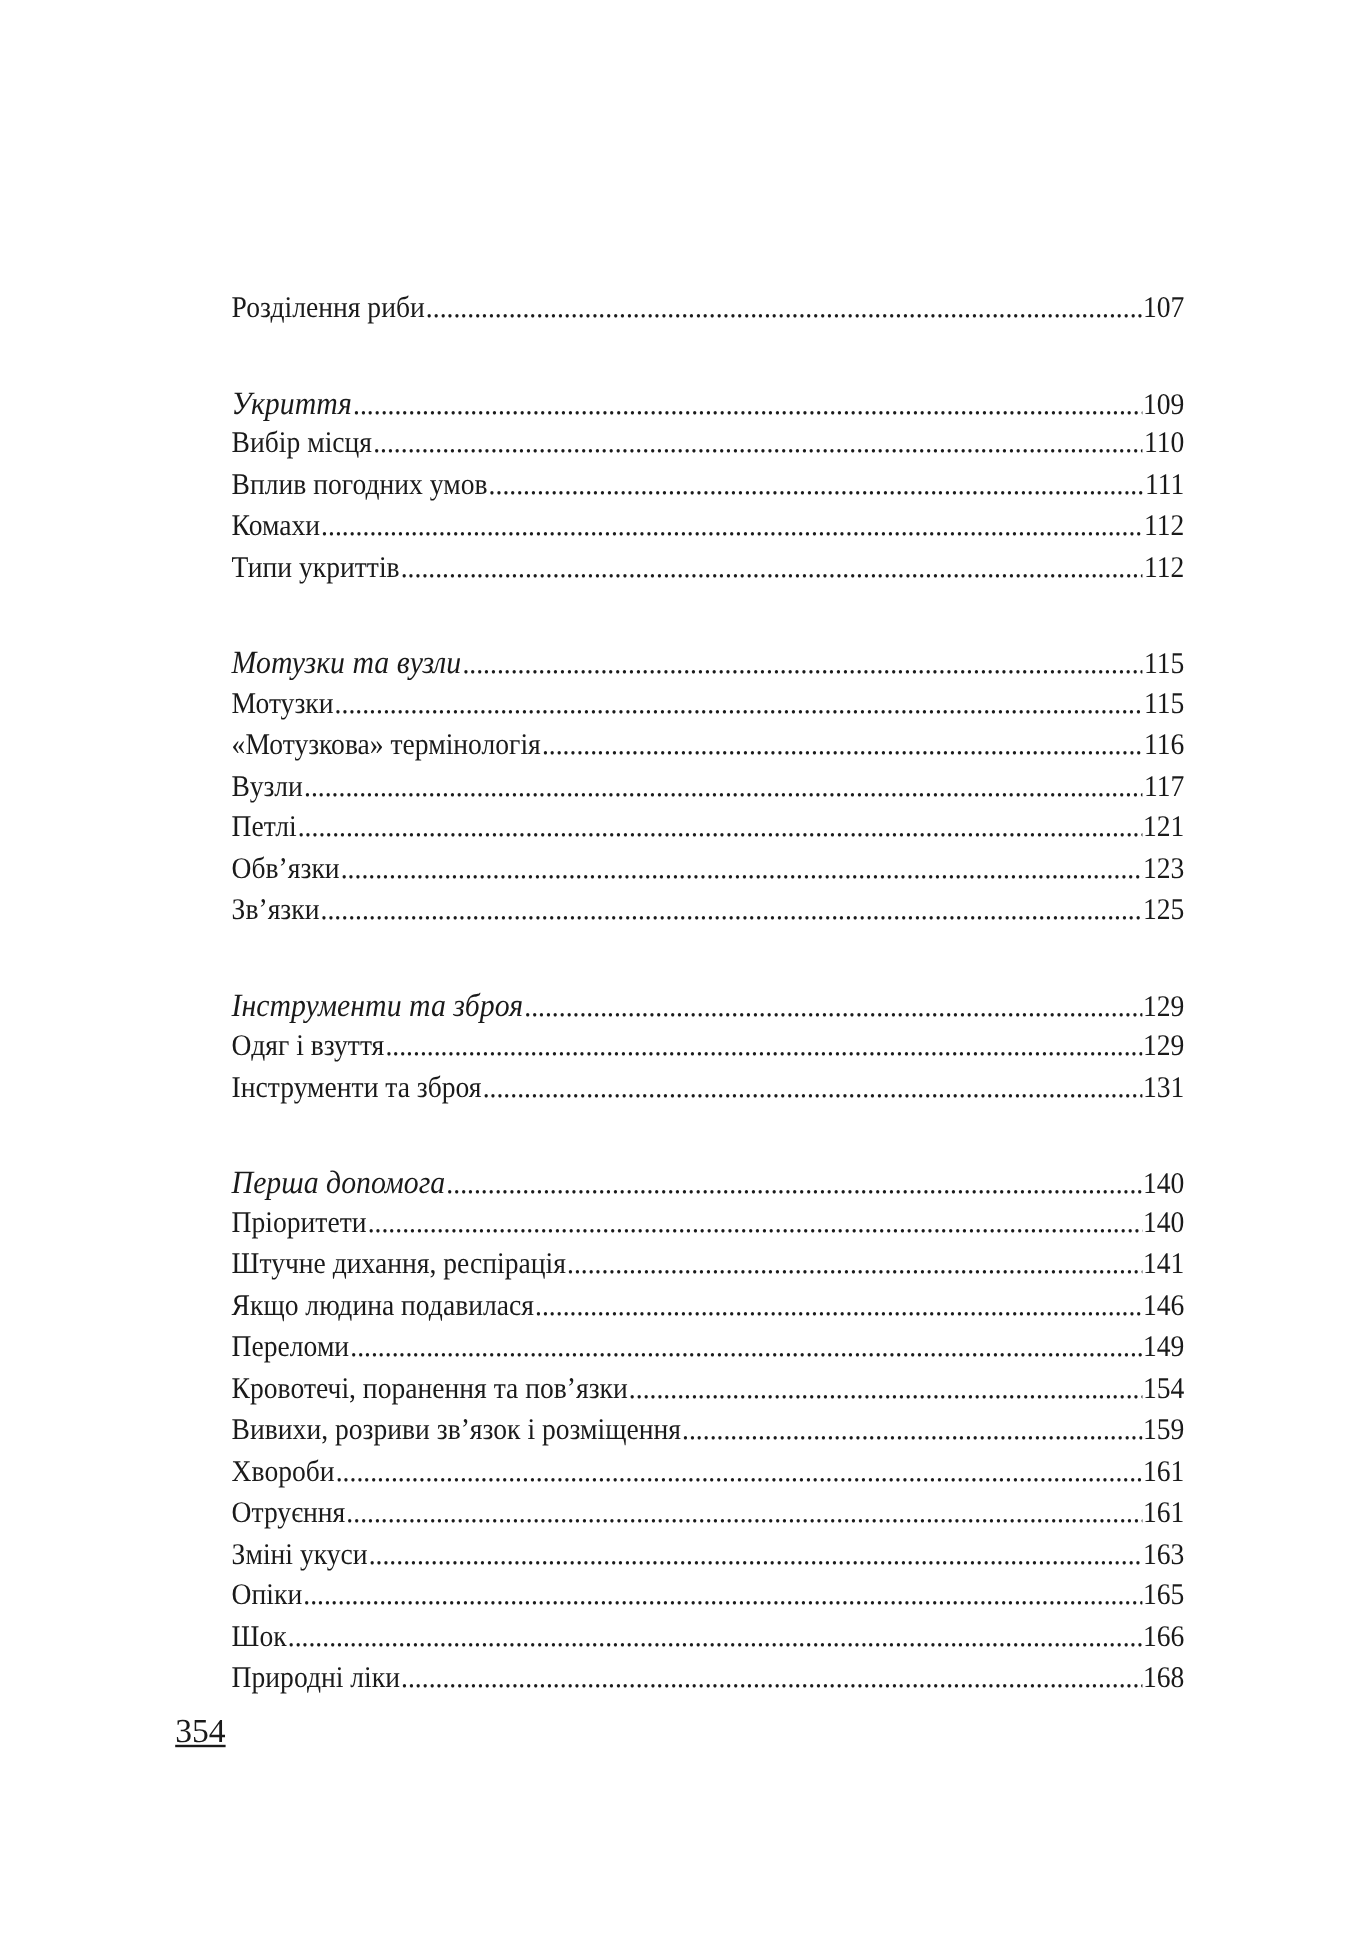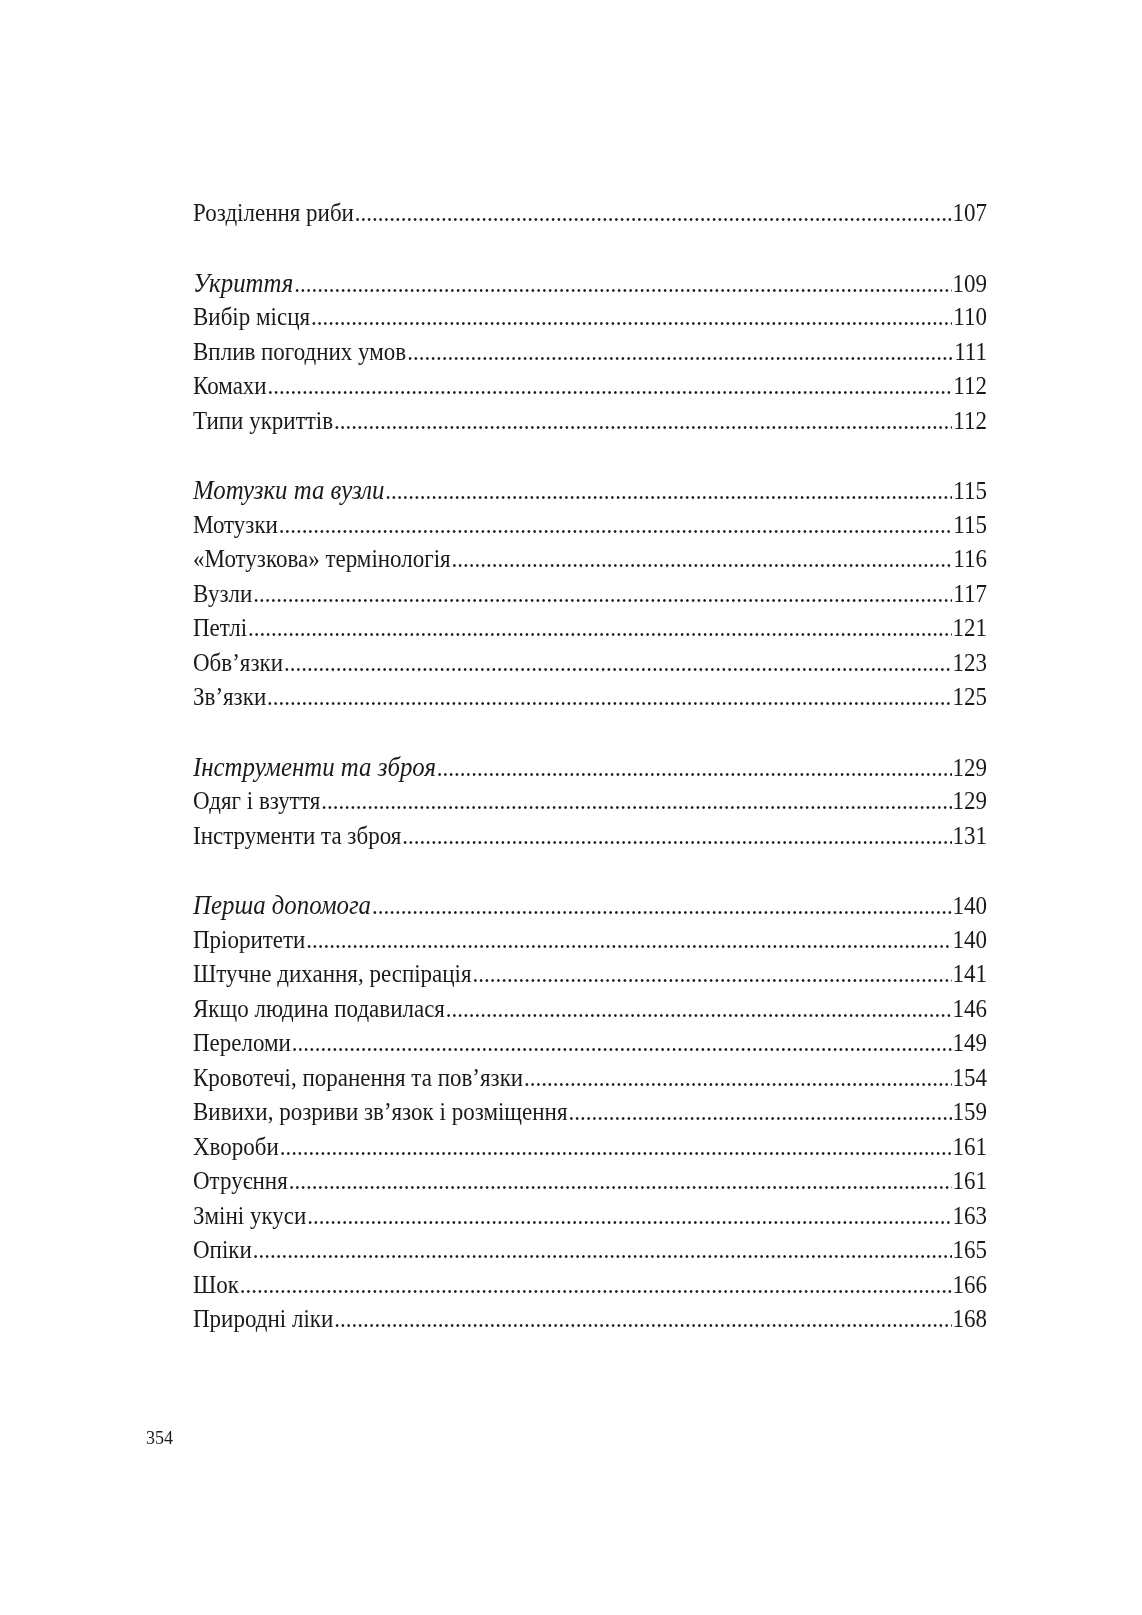--- a/index.html
+++ b/index.html
@@ -1,28 +1,28 @@
 <!DOCTYPE html>
 <html><head>
 <meta charset="utf-8">
 <style>
   html, body { margin: 0; padding: 0; background: #ffffff; }
   body { width: 1142px; height: 1615px; position: relative; overflow: hidden;
          font-family: "Liberation Serif", "DejaVu Serif", serif; color: #1a1a1a; }
   .toc { position: absolute; left: 193px; top: 196px; width: 794px; }
-  .group { margin-bottom: 35px; }
+  .group { margin-bottom: 35px; margin-top: 44px; }
   .row { display: flex; align-items: baseline; height: 34.5px; font-size: 25px; line-height: 34.5px;
          transform: scaleX(0.92); transform-origin: left center; width: 863px; }
   .row.heading { font-style: italic; font-size: 27px; }
   .row .title { white-space: nowrap; flex: 0 0 auto; }
   .row .leader { flex: 1 1 auto; overflow: hidden; white-space: nowrap; font-style: normal; font-size: 25px;
                  letter-spacing: 0px; margin: 0 1px; }
   .row .leader::before { content: "............................................................................................................................................................................................................................................................"; }
   .row .page { flex: 0 0 auto; font-style: normal; font-size: 25px; }
-  .page-number { position: absolute; left: 146px; top: 1428px; font-size: 18px; }
+  .page-number { position: absolute; left: 146px; top: 1428px; font-size: 28px; text-decoration: underline; }
 </style>
 </head>
 <body>
 
 <div class="toc">
 
   <div class="group">
     <div class="row">
       <span class="title">Розділення риби</span>
       <span class="leader"></span>

